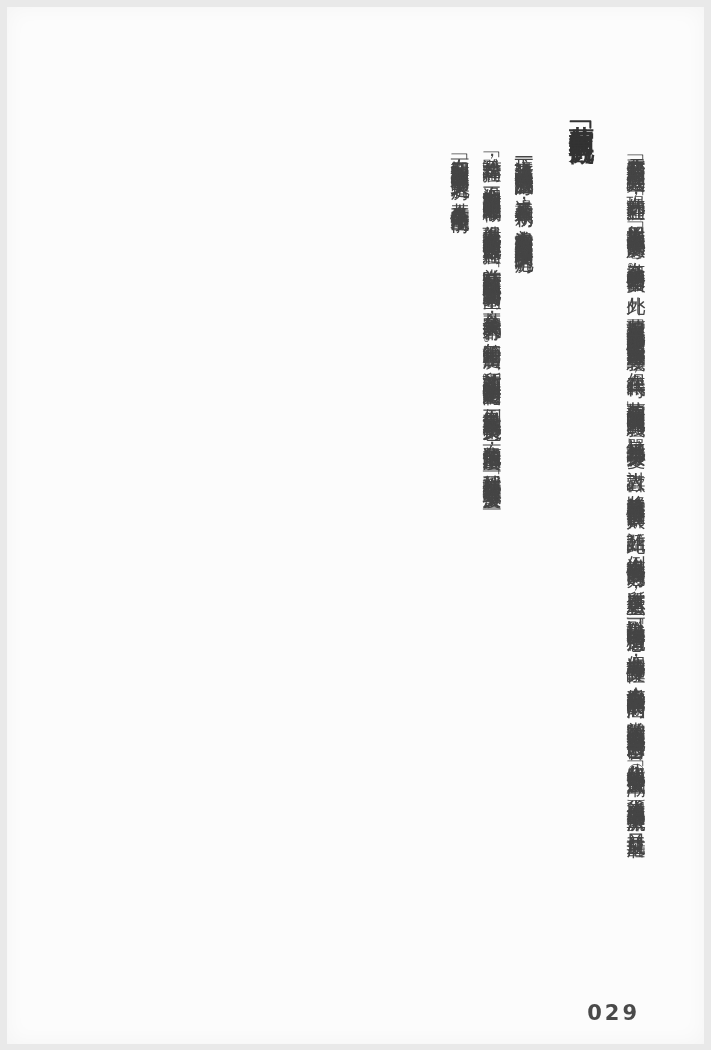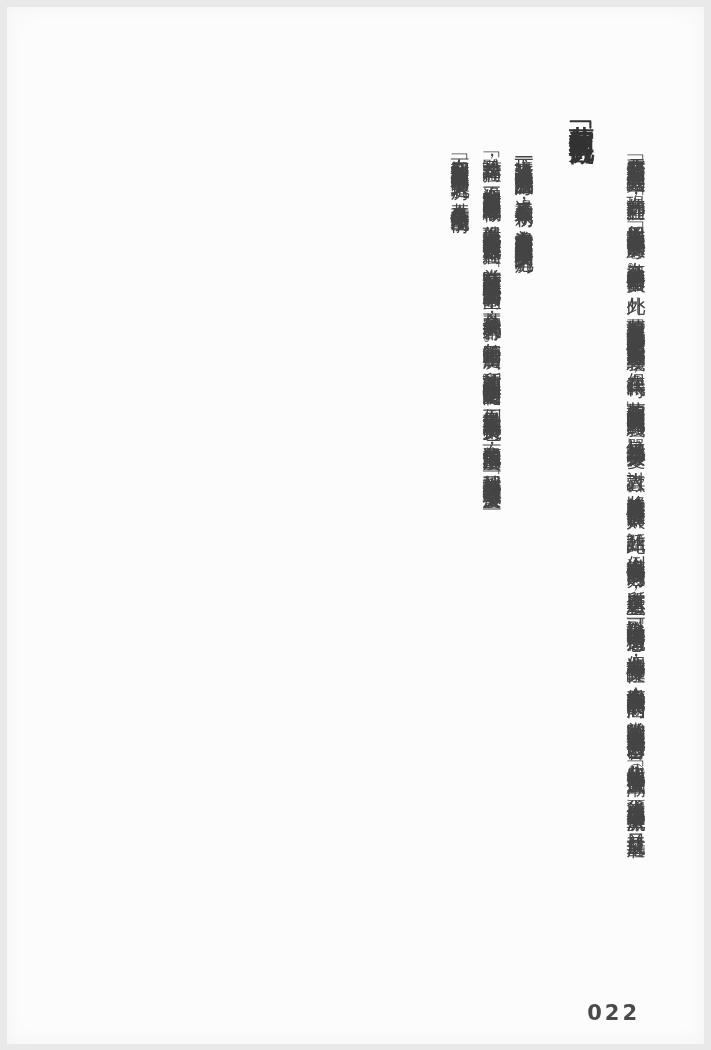--- a/index.html
+++ b/index.html
@@ -70,16 +70,16 @@
 
       <h2 class="section-heading">蘿莉控的「乳房觀」</h2>
 
       <p>接下來請一邊將成人漫畫的時代演變記入腦海，一邊來看看八〇年代初期，美少女漫畫黎明期的漫畫家是如何描繪美少女們的「乳房」吧。</p>
 
       <p>雖說是「蘿莉控」，不過這個時期對蘿莉的年齡定義仍非常模糊。就像現在喜歡女高中生的歐吉桑也被叫做「蘿莉控」，當時在「蘿莉控雜誌」中登場的角色從幼女到女高中生，甚至完全成年的大人都有，年齡範圍相當廣泛。所謂的「蘿莉」並非指涉特定的年齡範圍，倒更像是動漫式畫風的美少女角色；而這類角色活躍的漫畫，就被稱為「蘿莉控漫畫」或「美少女漫畫」。</p>
 
       <p>而在初期的「蘿莉控漫畫」中登場的美少女之「乳房」，基本上大多是第二性徵剛出現前</p>
     </article>
 
-    <div class="page-number">022</div>
+    <div class="page-number">029</div>
 
   </div>
 </div>
 
 </body></html>

